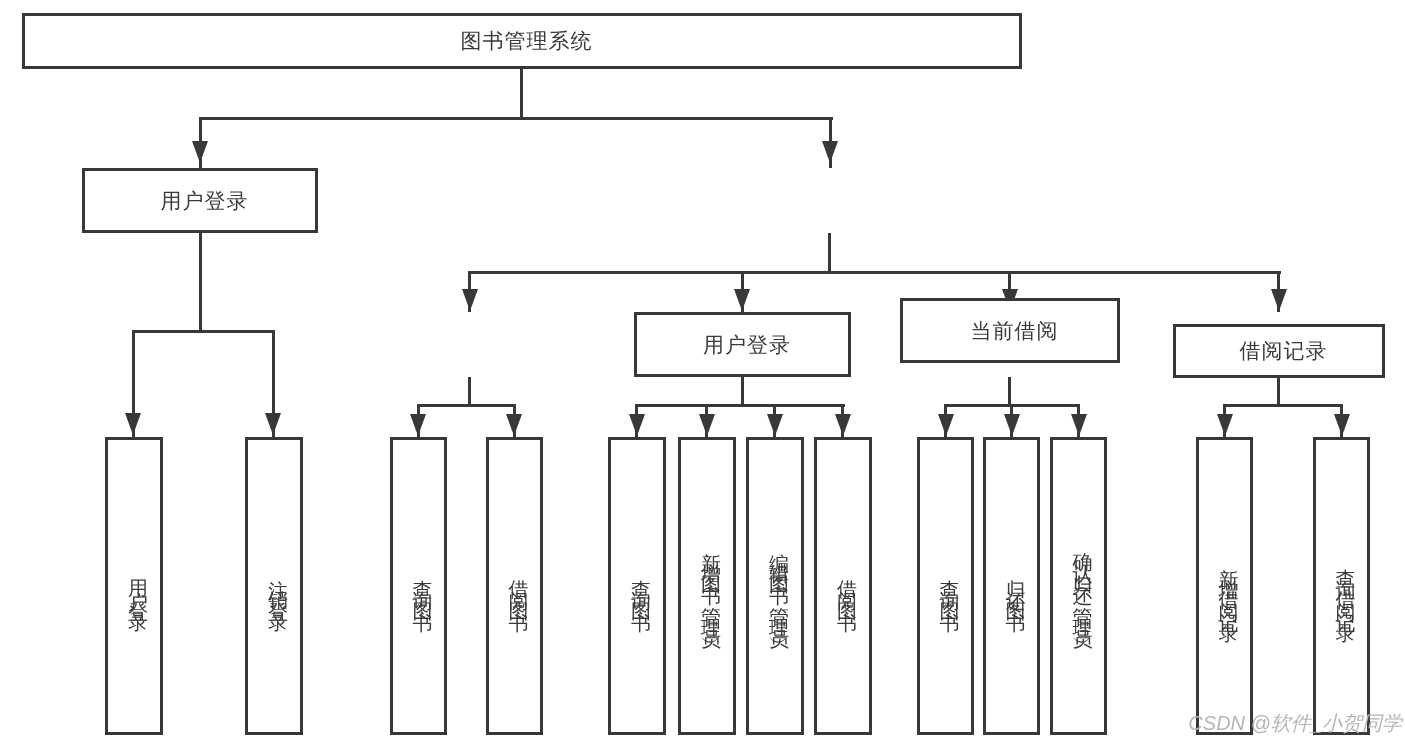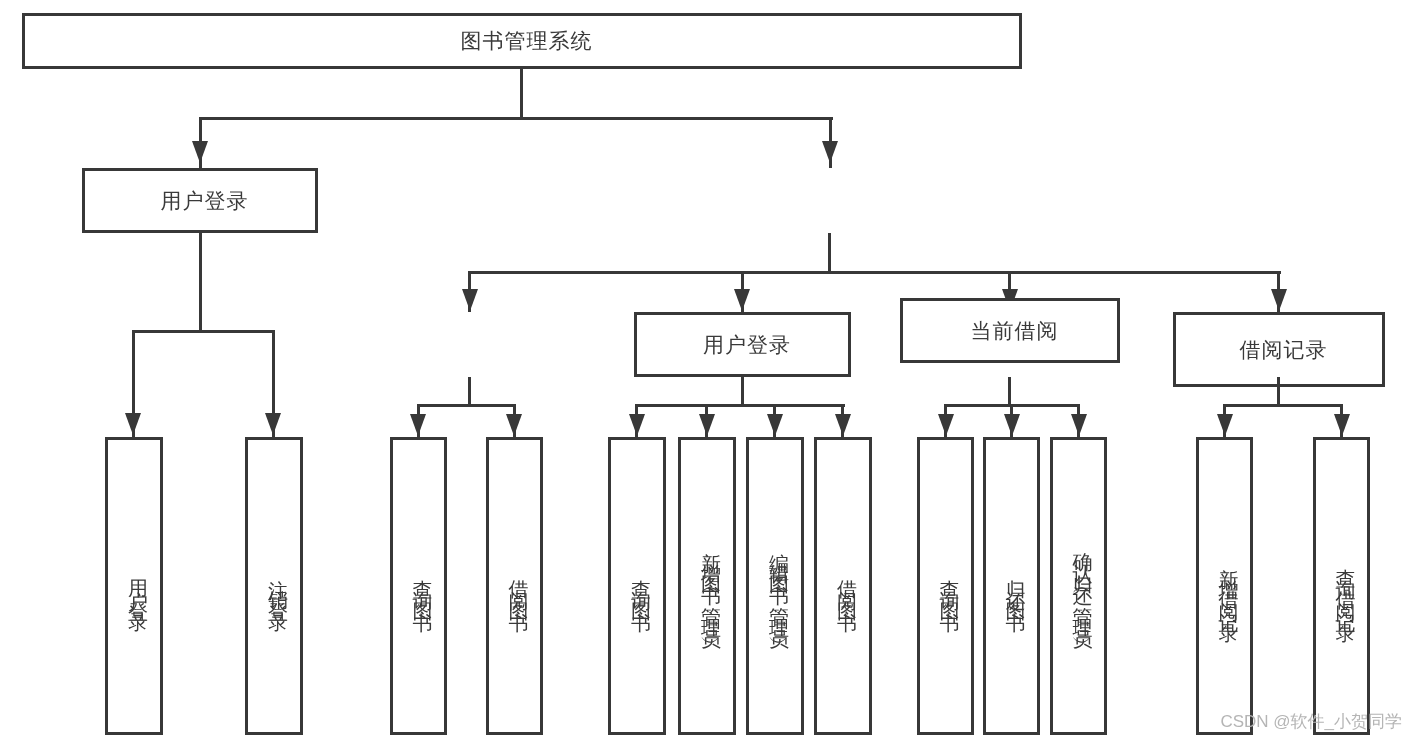--- a/index.html
+++ b/index.html
@@ -49,23 +49,24 @@
     border-left: 8px solid transparent;
     border-right: 8px solid transparent;
     border-top: 22px solid var(--line);
   }
   #watermark {
     position: absolute;
     left: 1140px;
     top: 710px;
     width: 262px;
     text-align: right;
-    font-size: 17px;
+    font-size: 20px;
     color: var(--watermark);
     white-space: nowrap;
+    font-style: italic;
   }
 </style>
 </head>
 <body>
 
 <div id="stage">
 
   <div class="box" style="left:22px;top:13px;width:1000px;height:56px">
     <span class="lbl">图书管理系统</span>
   </div>
@@ -98,21 +99,21 @@
   <div class="arrow" style="left:1002px;top:289px"></div>
   <div class="vline" style="left:1277px;top:271px;height:41px"></div>
   <div class="arrow" style="left:1271px;top:289px"></div>
 
   <div class="box" style="left:634px;top:312px;width:217px;height:65px">
     <span class="lbl">用户登录</span>
   </div>
   <div class="box" style="left:900px;top:298px;width:220px;height:65px">
     <span class="lbl">当前借阅</span>
   </div>
-  <div class="box" style="left:1173px;top:312px;width:212px;height:75px">
+  <div class="box" style="left:1173px;top:324px;width:212px;height:54px">
     <span class="lbl">借阅记录</span>
   </div>
 
   <div class="vline" style="left:468px;top:377px;height:29px"></div>
   <div class="hline" style="left:417px;top:404px;width:99px"></div>
   <div class="vline" style="left:417px;top:404px;height:33px"></div>
   <div class="arrow" style="left:410px;top:414px"></div>
   <div class="vline" style="left:513px;top:404px;height:33px"></div>
   <div class="arrow" style="left:506px;top:414px"></div>
 

